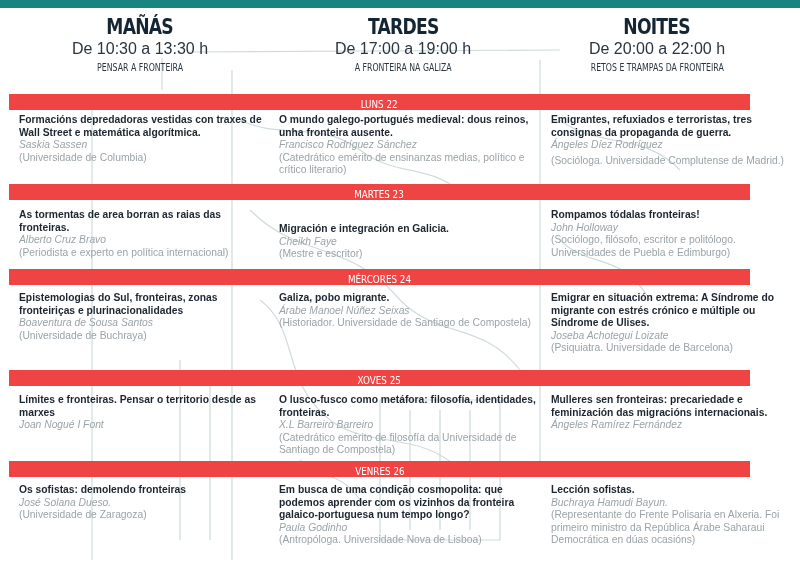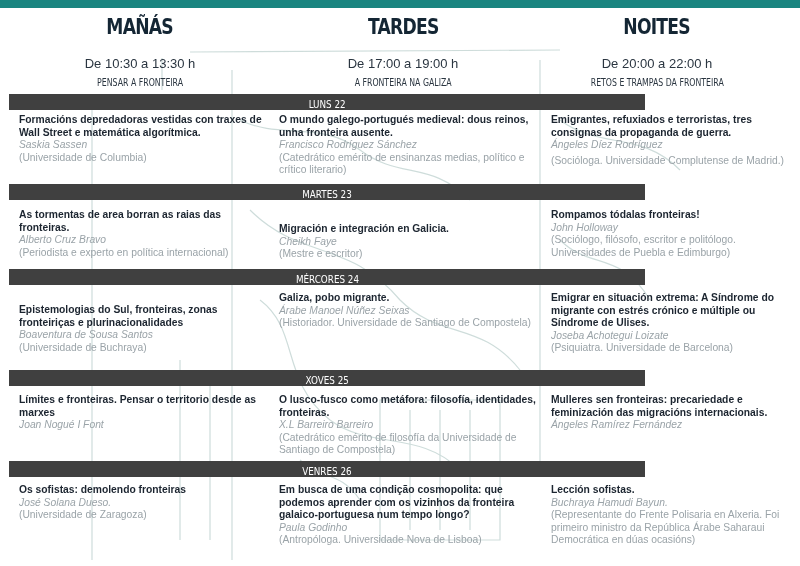--- a/index.html
+++ b/index.html
@@ -2,23 +2,23 @@
 <html><head>
 <meta charset="utf-8">
 <style>
   html,body{margin:0;padding:0;}
   body{width:800px;height:566px;background:#ffffff;position:relative;overflow:hidden;font-family:"Liberation Sans",sans-serif;color:#1f2a33;}
   .topbar{position:absolute;left:0;top:0;width:800px;height:8px;background:#1a8580;}
   .bg-art{position:absolute;left:0;top:0;width:800px;height:566px;pointer-events:none;}
   .header{position:absolute;top:14px;left:0;width:800px;height:80px;}
   .hcol{position:absolute;top:0;width:260px;text-align:center;}
   .hcol .title{font-family:"DejaVu Sans",sans-serif;font-weight:bold;font-size:22px;letter-spacing:-1px;color:#142634;line-height:26px;transform:scaleX(0.78);display:inline-block;}
-  .hcol .time{font-size:13px;color:#2a3540;line-height:16px;margin-top:16px;}
+  .hcol .time{font-size:16px;color:#2a3540;line-height:16px;margin-top:1px;}
   .hcol .sub{font-family:"DejaVu Sans",sans-serif;font-size:10px;color:#2a3540;line-height:14px;margin-top:4px;transform:scaleX(0.78);display:inline-block;}
-  .daybar{position:absolute;left:9px;width:636px;height:16px;background:#404040;color:#ffffff;text-align:center;}
+  .daybar{position:absolute;left:9px;width:741px;height:16px;background:#ef4444;color:#ffffff;text-align:center;}
   .daybar span{font-family:"DejaVu Sans",sans-serif;font-size:11px;line-height:16px;display:inline-block;transform:scaleX(0.8);}
   .cell{position:absolute;width:250px;font-size:10.3px;line-height:12.5px;}
   .cell .t{font-weight:bold;color:#1c2530;}
   .cell .a{font-style:italic;color:#9aa3a8;}
   .cell .d{color:#9aa3a8;}
 </style>
 </head>
 <body>
 
 <div class="topbar"></div>
@@ -88,21 +88,21 @@
   <div class="a">Cheikh Faye</div>
   <div class="d">(Mestre e escritor)</div>
 </div>
 <div class="cell" style="left:551px;top:209px;width:215px;">
   <div class="t">Rompamos tódalas fronteiras!</div>
   <div class="a">John Holloway</div>
   <div class="d">(Sociólogo, filósofo, escritor e politólogo. Universidades de Puebla e Edimburgo)</div>
 </div>
 
 <div class="daybar" style="top:269px;"><span>MÉRCORES 24</span></div>
-<div class="cell" style="left:19px;top:292px;width:225px;margin-top:12px;">
+<div class="cell" style="left:19px;top:292px;width:225px;">
   <div class="t">Epistemologias do Sul, fronteiras, zonas fronteiriças e plurinacionalidades</div>
   <div class="a">Boaventura de Sousa Santos</div>
   <div class="d">(Universidade de Buchraya)</div>
 </div>
 <div class="cell" style="left:279px;top:292px;width:260px;">
   <div class="t">Galiza, pobo migrante.</div>
   <div class="a">Árabe Manoel Núñez Seixas</div>
   <div class="d">(Historiador. Universidade de Santiago de Compostela)</div>
 </div>
 <div class="cell" style="left:551px;top:292px;width:245px;">

